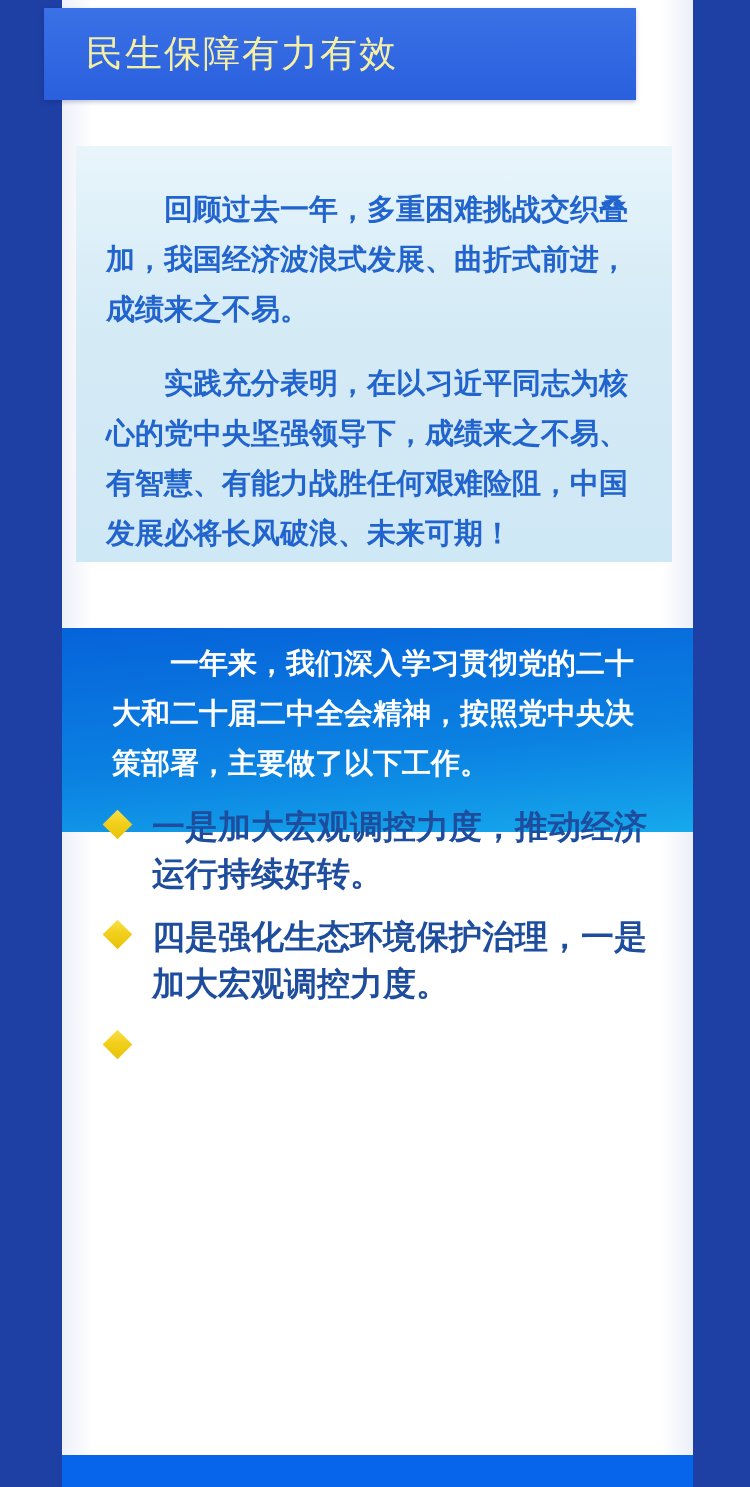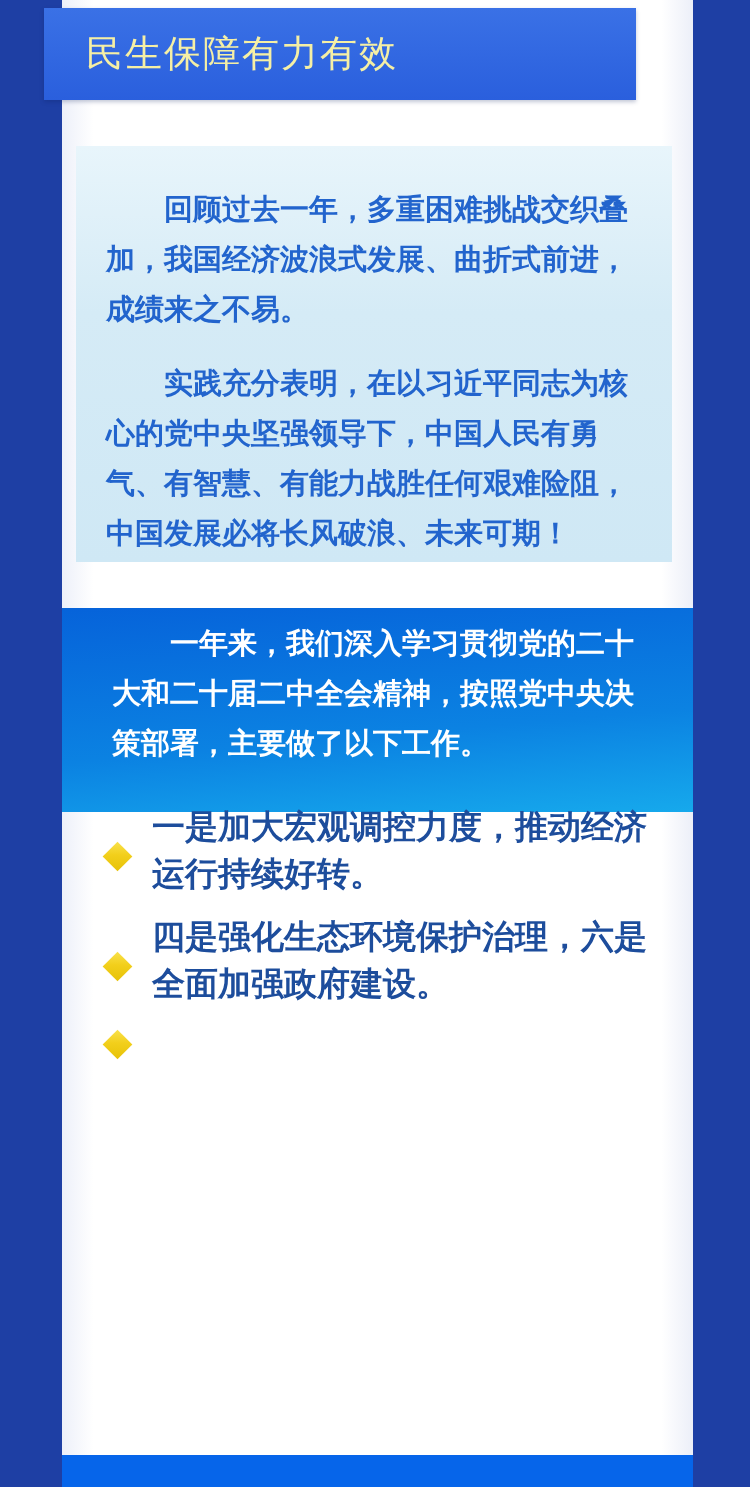--- a/index.html
+++ b/index.html
@@ -47,21 +47,21 @@
     width: 528px;
     font-size: 29px; font-weight: bold;
     line-height: 50px;
     color: #2264cd;
     text-indent: 2em;
     word-break: break-all;
   }
   
   .highlight-band {
     position: absolute;
-    left: 62px; top: 608px; width: 631px; height: 204px;
+    left: 62px; top: 628px; width: 631px; height: 204px;
     background: linear-gradient(175deg, #0663da 0%, #0b82e2 60%, #16a9ec 100%);
     box-sizing: border-box;
     padding: 10px 0 0 50px;
   }
   .highlight-band p {
     margin: 0;
     width: 528px;
     font-size: 29px; font-weight: bold;
     line-height: 50px;
     color: #ffffff;
@@ -70,21 +70,21 @@
   }
   
   .work-list {
     position: absolute;
     left: 62px; top: 772px; width: 631px;
     margin: 0; padding: 32px 0 0 40px;
     list-style: none;
   }
   .work-item {
     display: flex;
-    align-items: center;
+    align-items: flex-start;
     margin: 0 0 16px 0;
   }
   .diamond {
     flex: 0 0 auto;
     width: 21px; height: 21px;
     margin: 10px 10px 0 5px;
     background: linear-gradient(135deg, #f9e14c 0%, #f2cf1b 45%, #e7c208 100%);
     transform: rotate(45deg);
   }
   .work-text {
@@ -109,35 +109,35 @@
 <div class="page">
 
   <div class="content-column"></div>
 
   <div class="header-badge">
     <span class="title">民生保障有力有效</span>
   </div>
 
   <div class="intro-panel">
     <p>回顾过去一年，多重困难挑战交织叠加，我国经济波浪式发展、曲折式前进，成绩来之不易。</p>
-    <p>实践充分表明，在以习近平同志为核心的党中央坚强领导下，中国人民有勇气、有智慧、有能力战胜任何艰难险阻，中国发展必将长风破浪、未来可期！</p>
+    <p>实践充分表明，在以习近平同志为核心的党中央坚强领导下，成绩来之不易、有智慧、有能力战胜任何艰难险阻，中国发展必将长风破浪、未来可期！</p>
   </div>
 
   <div class="highlight-band">
     <p>一年来，我们深入学习贯彻党的二十大和二十届二中全会精神，按照党中央决策部署，主要做了以下工作。</p>
   </div>
 
   <ul class="work-list">
     <li class="work-item">
       <span class="diamond"></span>
       <span class="work-text">一是加大宏观调控力度，推动经济运行持续好转。</span>
     </li>
     <li class="work-item">
       <span class="diamond"></span>
-      <span class="work-text">四是强化生态环境保护治理，六是全面加强政府建设。</span>
+      <span class="work-text">四是强化生态环境保护治理，一是加大宏观调控力度。</span>
     </li>
     <li class="work-item">
       <span class="diamond"></span>
     </li>
   </ul>
 
   <div class="footer-band"></div>
 
 </div>
 

